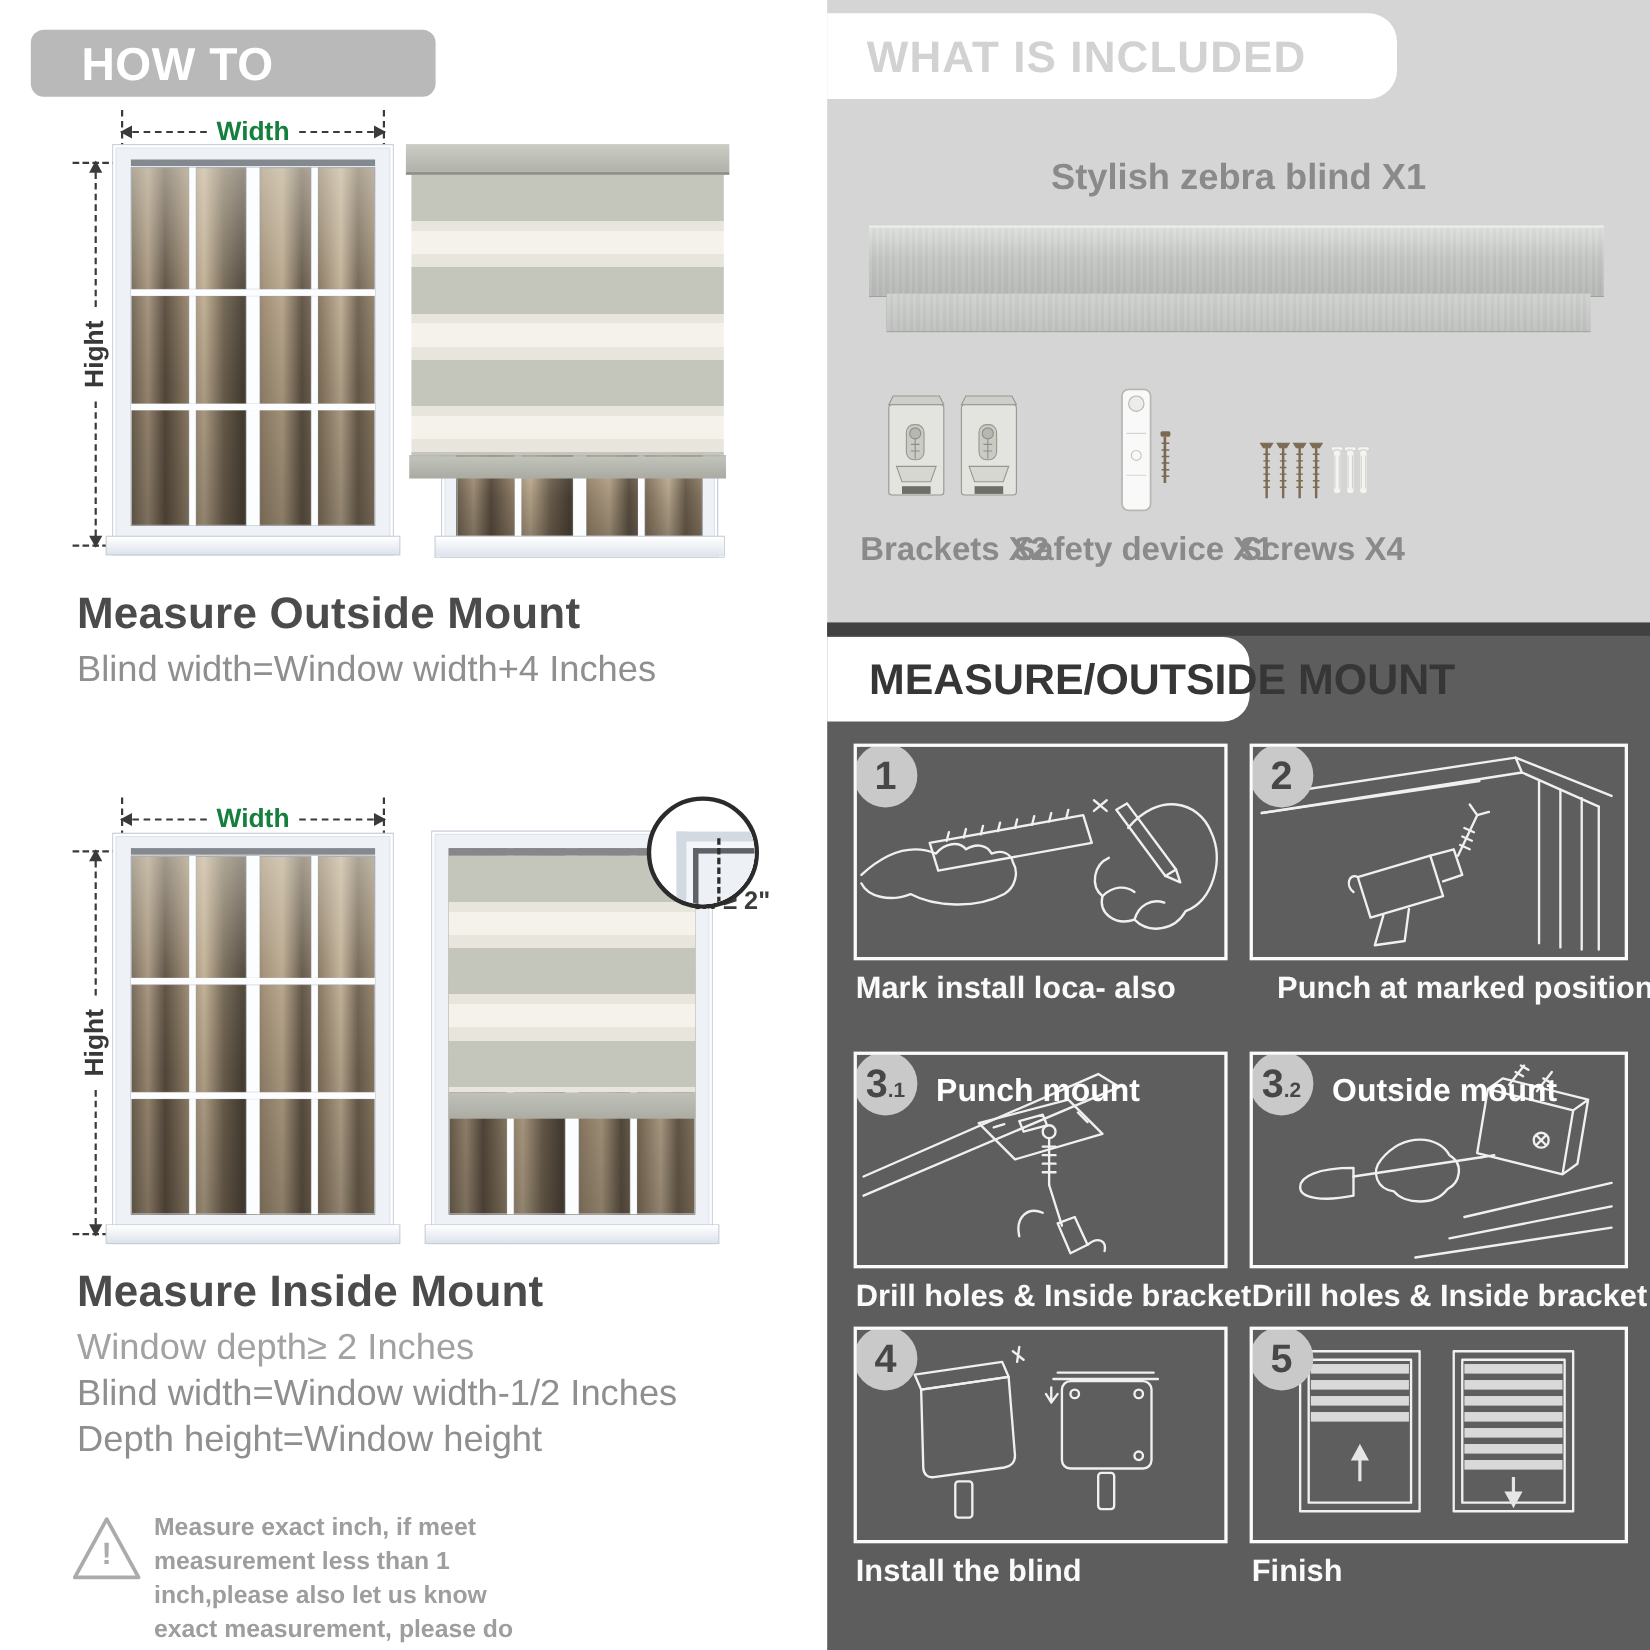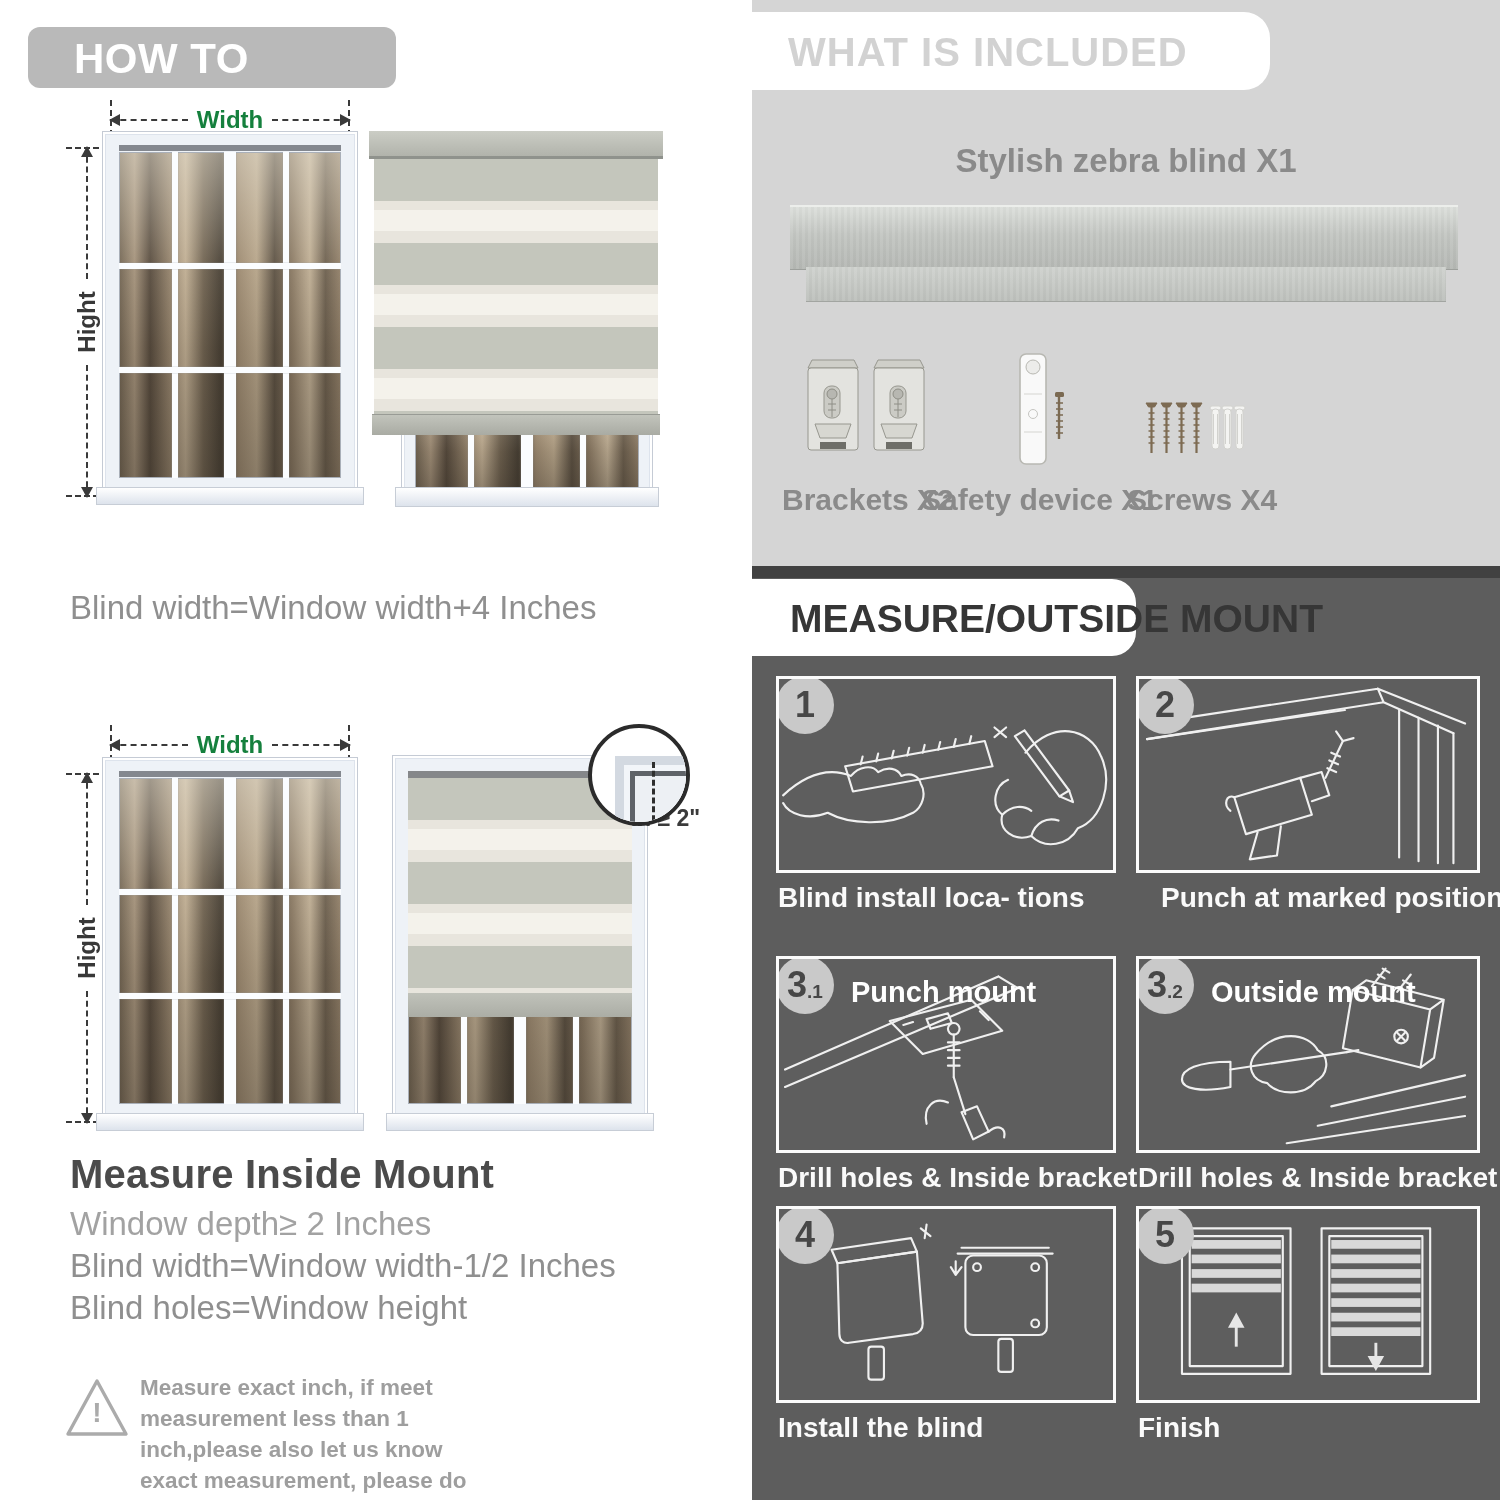--- a/index.html
+++ b/index.html
@@ -151,20 +151,21 @@
       <i class="mull mv-r"></i>
     </div>
     <div class="sill" style="height:18px;"></div>
   </div>
   <div class="blind1">
     <div class="b-head"></div>
     <div class="b-body zebra"></div>
     <div class="b-rail"></div>
   </div>
 
+  <div class="h-big" style="left:70px;top:536px;">Measure Outside Mount</div>
   <div class="h-line" style="left:70px;top:589px;">Blind width=Window width+4 Inches</div>
 
   <div class="warrow" style="left:110px;top:735px;width:240px;">
     <i class="vtick l"></i>
     <i class="vtick r"></i>
     <span class="hseg"></span>
     <span class="hlbl">Width</span>
     <span class="hseg"></span>
   </div>
   <div class="varrow" style="left:76px;top:773px;height:350px;">
@@ -204,21 +205,21 @@
   <div class="callout">
     <div class="co-a"></div>
     <div class="co-b"></div>
     <div class="co-d"></div>
   </div>
   <div class="depth-lbl">Depth ≥ 2"</div>
 
   <div class="h-big" style="left:70px;top:1152px;">Measure Inside Mount</div>
   <div class="h-line lighter" style="left:70px;top:1205px;text-align:center;">Window depth≥ 2 Inches</div>
   <div class="h-line" style="left:70px;top:1247px;">Blind width=Window width-1/2 Inches</div>
-  <div class="h-line" style="left:70px;top:1289px;">Blind holes=Window height</div>
+  <div class="h-line" style="left:70px;top:1289px;">Depth height=Window height</div>
 
   <div class="abs" style="left:64px;top:1376px;width:66px;height:64px;">
     <svg width="66" height="64" viewBox="0 0 66 64">
       <path d="M33 5 L62 58 L4 58 Z" fill="none" stroke="#ababab" stroke-width="3.4" stroke-linejoin="round"></path>
     </svg>
     <span class="warn-ex">!</span>
   </div>
   <div class="warn-text">Measure exact inch, if meet measurement less than 1 inch,please also let us know exact measurement, please do not leave it</div>
 
   <div class="panel-light">
@@ -326,21 +327,21 @@
           <path d="M241 59 L287 121 M251 53 L297 115 M241 59 L251 53"></path>
           <path d="M287 121 L297 115 L301 127 Z"></path>
           <path d="M252 76 C280 42 318 50 330 80 C342 106 332 144 306 154 C296 172 272 176 258 162 C240 168 224 156 228 140 C216 130 220 110 234 104"></path>
           <path d="M258 162 C262 148 274 142 286 146 M228 140 C238 130 250 130 258 136"></path>
         </g>
       </svg>
       <span class="badge">
           <span>1</span>
         </span>
     </div>
-    <div class="step-cap" style="left:26px;top:316px;width:340px;">Blind install loca- tions</div>
+    <div class="step-cap" style="left:26px;top:316px;width:340px;">Mark install loca- also</div>
 
     <div class="step-box" style="left:384px;top:110px;width:344px;height:197px;">
       <svg class="step-art" viewBox="0 0 344 197">
         <g class="lineart">
           <path d="M6 46 L244 10 M6 62 L250 24 M250 24 L244 10 M250 24 L322 56 M244 10 L334 46"></path>
           <path d="M266 32 L266 184 M286 40 L286 188 M306 48 L306 190 M322 56 L322 190"></path>
           <path d="M6 62 L210 32"></path>
           <path d="M96 122 L164 102 L176 140 L108 160 Z"></path>
           <path d="M164 102 L186 96 L194 120 L176 126"></path>
           <path d="M190 102 L208 64"></path>

